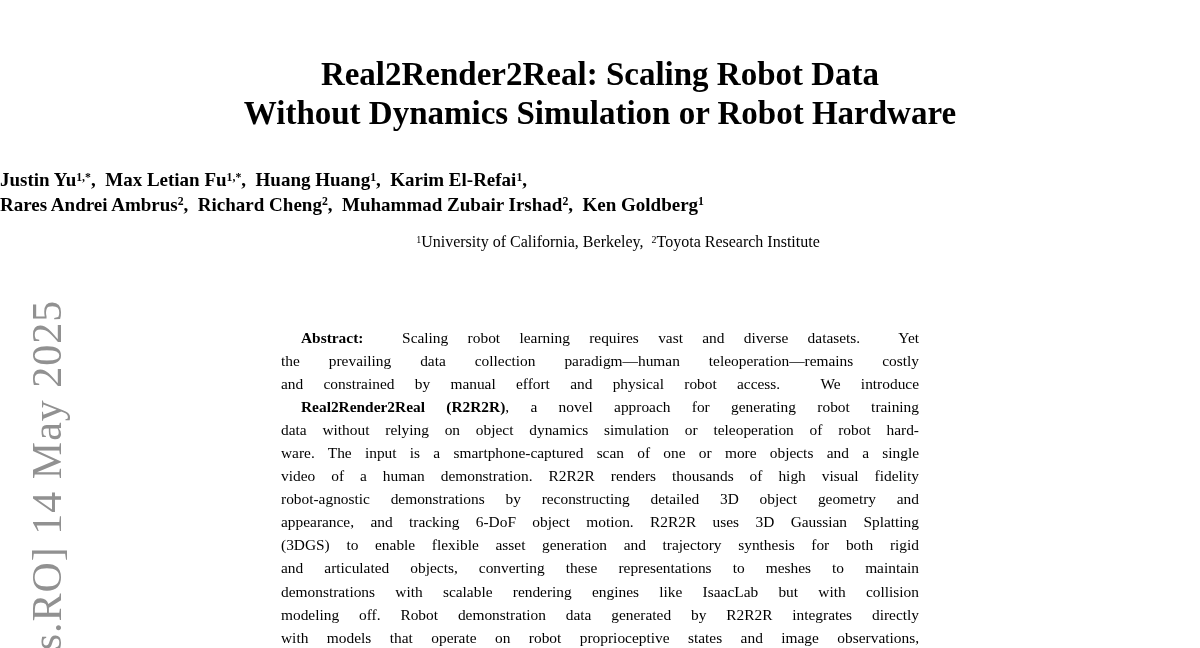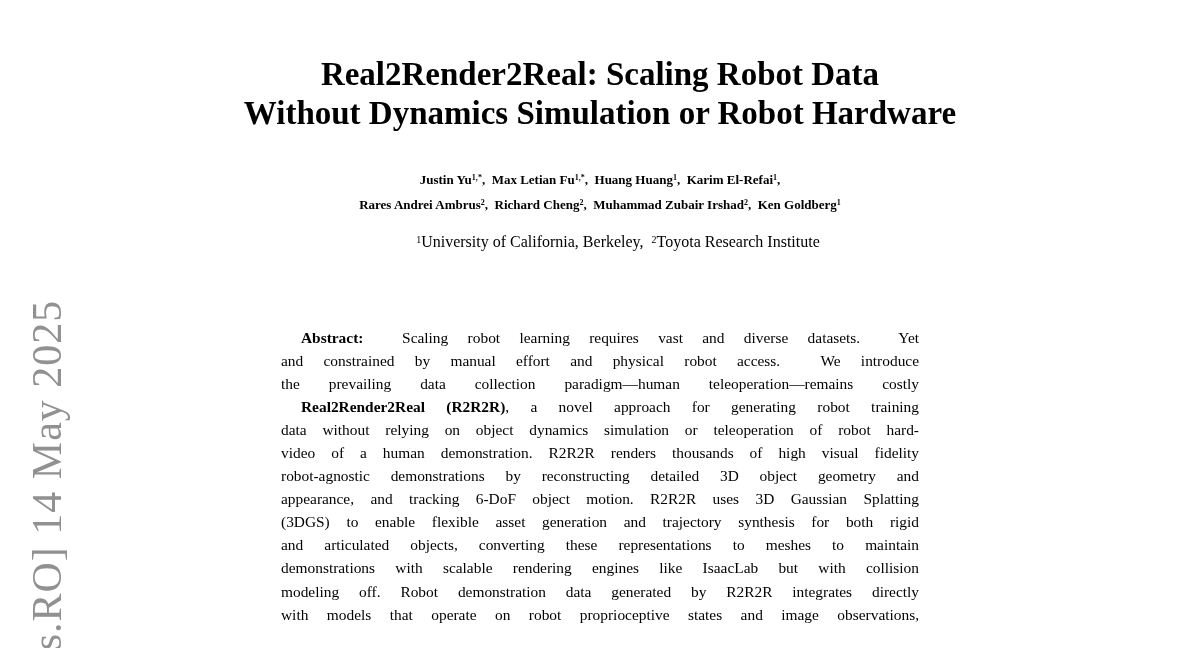--- a/index.html
+++ b/index.html
@@ -36,23 +36,22 @@
     text-align: center;
     font-weight: bold;
     font-size: 33px;
     line-height: 39px;
   }
   .authors-block {
     position: absolute;
     top: 168px;
     left: 0;
     right: 0;
-    text-align: center;
     font-weight: bold;
-    font-size: 13px;
+    font-size: 19px;
     line-height: 24.5px;
   }
   .affiliations-block {
     position: absolute;
     top: 231px;
     left: 0;
     right: 0;
     text-align: center;
     font-size: 16px;
     line-height: 21px;
@@ -96,24 +95,25 @@
       <div class="tline"><span>Justin Yu</span><span class="sup">1,*</span><span>,&nbsp; Max Letian Fu</span><span class="sup">1,*</span><span>,&nbsp; Huang Huang</span><span class="sup">1</span><span>,&nbsp; Karim El-Refai</span><span class="sup">1</span><span>,</span></div>
       <div class="tline"><span>Rares Andrei Ambrus</span><span class="sup">2</span><span>,&nbsp; Richard Cheng</span><span class="sup">2</span><span>,&nbsp; Muhammad Zubair Irshad</span><span class="sup">2</span><span>,&nbsp; Ken Goldberg</span><span class="sup">1</span></div>
     </div>
 
   <div class="affiliations-block">
       <div class="tline"><span class="sup">1</span><span>University of California, Berkeley,&nbsp; </span><span class="sup">2</span><span>Toyota Research Institute</span></div>
     </div>
 
   <div class="abstract-block">
       <div class="tline"><span class="bold">Abstract:</span><span>&nbsp; Scaling robot learning requires vast and diverse datasets.&nbsp; Yet</span></div>
+      <div class="tline"><span>the prevailing data collection paradigm—human teleoperation—remains costly</span></div>
       <div class="tline"><span>and constrained by manual effort and physical robot access.&nbsp; We introduce</span></div>
-      <div class="tline"><span>the prevailing data collection paradigm—human teleoperation—remains costly</span></div>
       <div class="tline"><span class="bold">Real2Render2Real (R2R2R)</span><span>, a novel approach for generating robot training</span></div>
       <div class="tline"><span>data without relying on object dynamics simulation or teleoperation of robot hard-</span></div>
+      <div class="tline"><span>ware. The input is a smartphone-captured scan of one or more objects and a single</span></div>
       <div class="tline"><span>video of a human demonstration. R2R2R renders thousands of high visual fidelity</span></div>
       <div class="tline"><span>robot-agnostic demonstrations by reconstructing detailed 3D object geometry and</span></div>
       <div class="tline"><span>appearance, and tracking 6-DoF object motion. R2R2R uses 3D Gaussian Splatting</span></div>
       <div class="tline"><span>(3DGS) to enable flexible asset generation and trajectory synthesis for both rigid</span></div>
       <div class="tline"><span>and articulated objects, converting these representations to meshes to maintain</span></div>
       <div class="tline"><span>demonstrations with scalable rendering engines like IsaacLab but with collision</span></div>
       <div class="tline"><span>modeling off. Robot demonstration data generated by R2R2R integrates directly</span></div>
       <div class="tline"><span>with models that operate on robot proprioceptive states and image observations,</span></div>
     </div>
 

